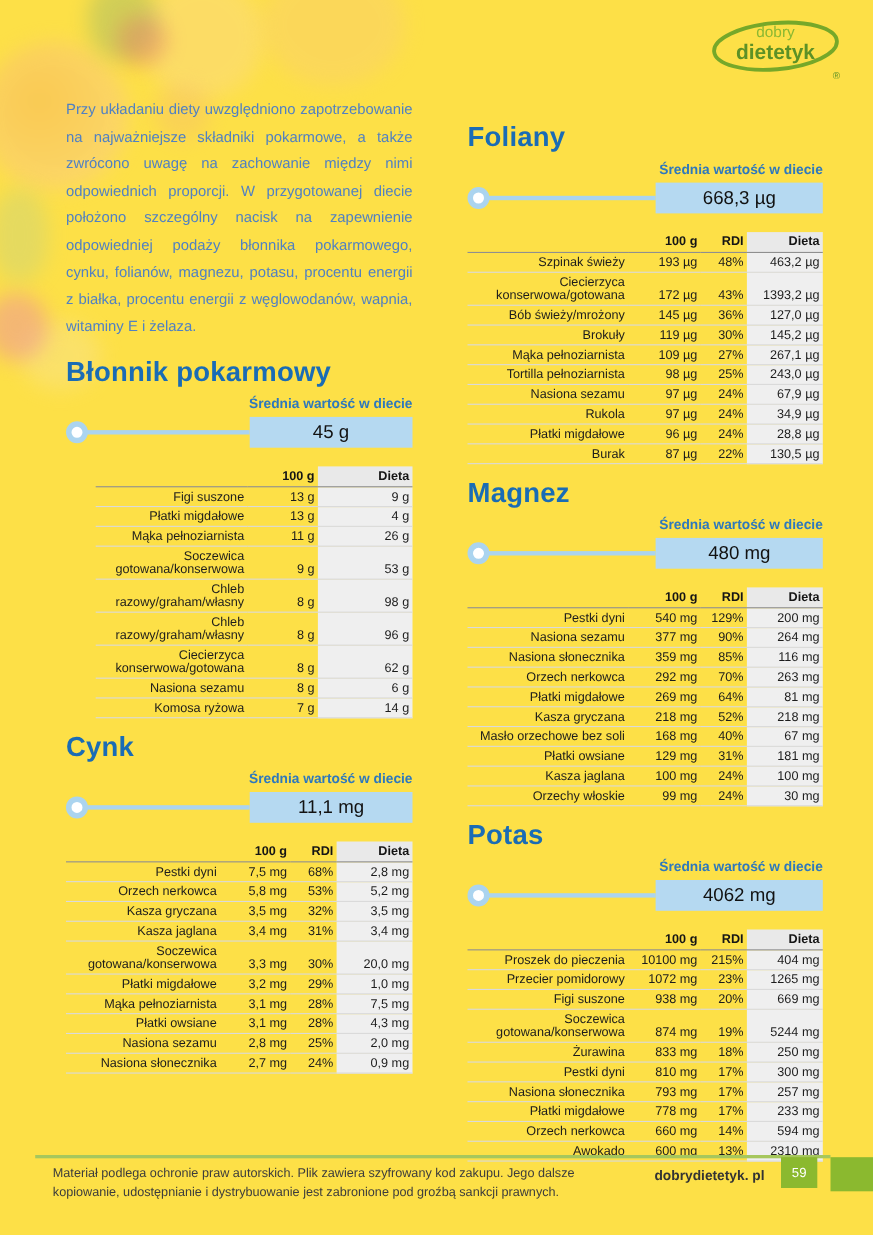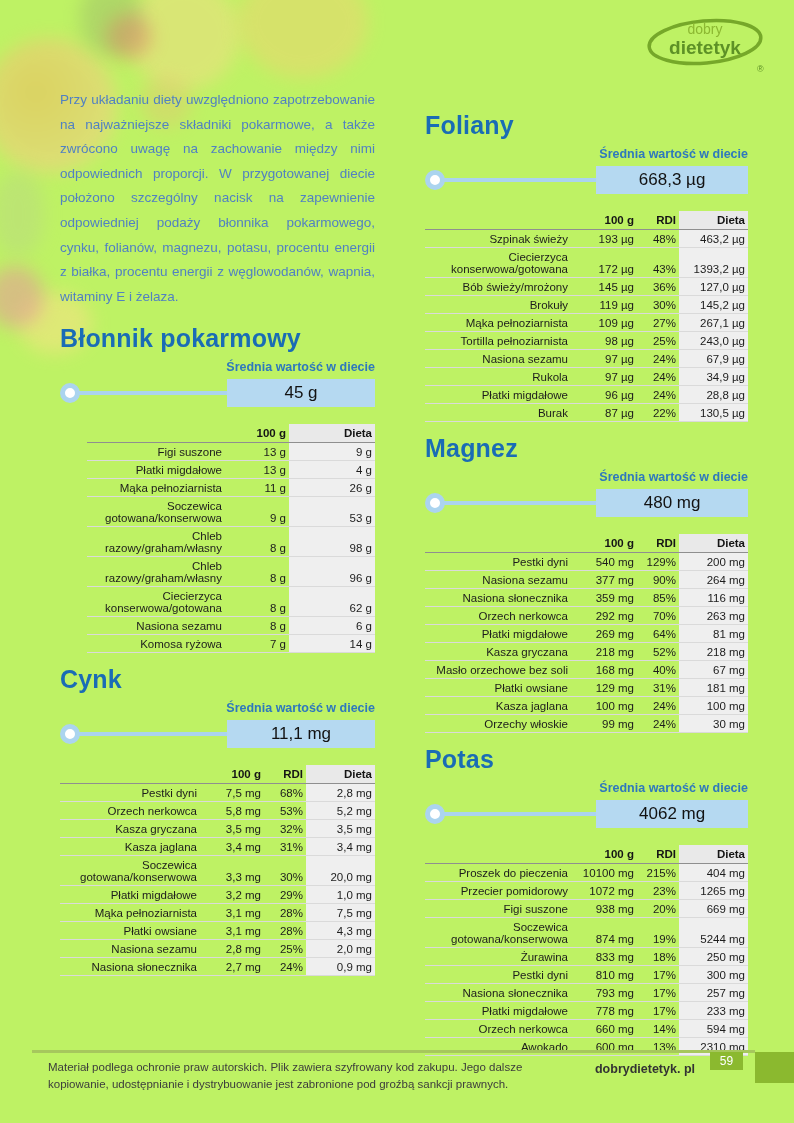--- a/index.html
+++ b/index.html
@@ -1,17 +1,17 @@
 <!DOCTYPE html>
 <html lang="pl"><head>
 <meta charset="utf-8">
 <style>
   html,body{margin:0;padding:0;background:#fff;}
   .page{
-    position:relative;width:794px;height:1123px;background:#bef264;
+    position:relative;width:794px;height:1123px;background:#fde047;
     font-family:"Liberation Sans",sans-serif;overflow:hidden;
   }
   
   .fruit{position:absolute;border-radius:50%;filter:blur(9px);}
   .f-orange1{left:-18px;top:38px;width:135px;height:135px;background:radial-gradient(circle at 40% 40%,#f7b45e,#fbd79a);opacity:.50;}
   .f-orange2{left:238px;top:-34px;width:130px;height:112px;background:#f9cd74;opacity:.42;}
   .f-yellow1{left:128px;top:-22px;width:112px;height:112px;background:#fbd98a;opacity:.45;}
   .f-leaf1{left:80px;top:-18px;width:62px;height:72px;background:#9cb86b;border-radius:45%;opacity:.45;}
   .f-red1{left:106px;top:14px;width:46px;height:46px;background:#e2766a;opacity:.40;}
   .f-lemon1{left:18px;top:292px;width:74px;height:62px;background:#f9e285;opacity:.55;}
@@ -44,21 +44,21 @@
   table.nutri th.label-col{text-align:left;}
   table.nutri td{padding:2.5px 3px;border-bottom:1px solid #dadada;vertical-align:bottom;}
   table.nutri td.label{text-align:right;}
   table.nutri .num{text-align:right;white-space:nowrap;}
   table.nutri td.dieta{background:#efefef;margin-top:44px;}
   table.nutri th.dieta{background:#e9e9e9;}
 
   .footer-line{position:absolute;left:32px;top:1050px;width:723px;height:3px;background:#a6c75d;}
   .footer-text{position:absolute;left:48px;top:1059px;width:495px;font-size:11.5px;line-height:16.5px;color:#3c3c3c;}
   .footer-site{position:absolute;left:540px;top:1062px;width:155px;text-align:right;font-weight:700;font-size:12.5px;color:#333;cursor:pointer;}
-  .page-chip{position:absolute;left:710px;top:1052px;width:33px;height:18px;background:#8bb92f;color:#fff;display:flex;align-items:center;justify-content:center;font-size:12px;}
+  .page-chip{position:absolute;left:710px;top:1052px;width:33px;height:28px;background:#8bb92f;color:#fff;display:flex;align-items:center;justify-content:center;font-size:12px;}
   .corner-block{position:absolute;left:755px;top:1052px;width:39px;height:31px;background:#8bb92f;}
 </style>
 </head>
 <body>
 
 <div class="page">
 
   <div>
     <div class="fruit f-orange1"></div>
     <div class="fruit f-yellow1"></div>

